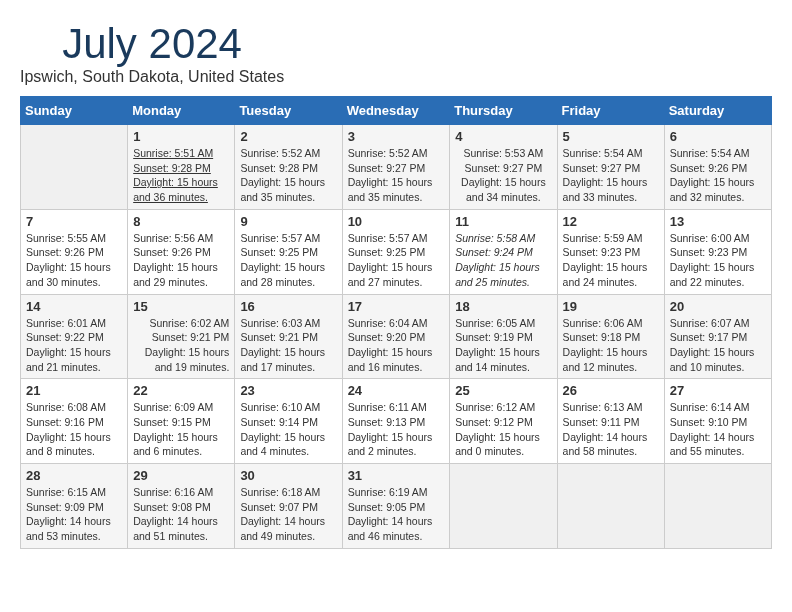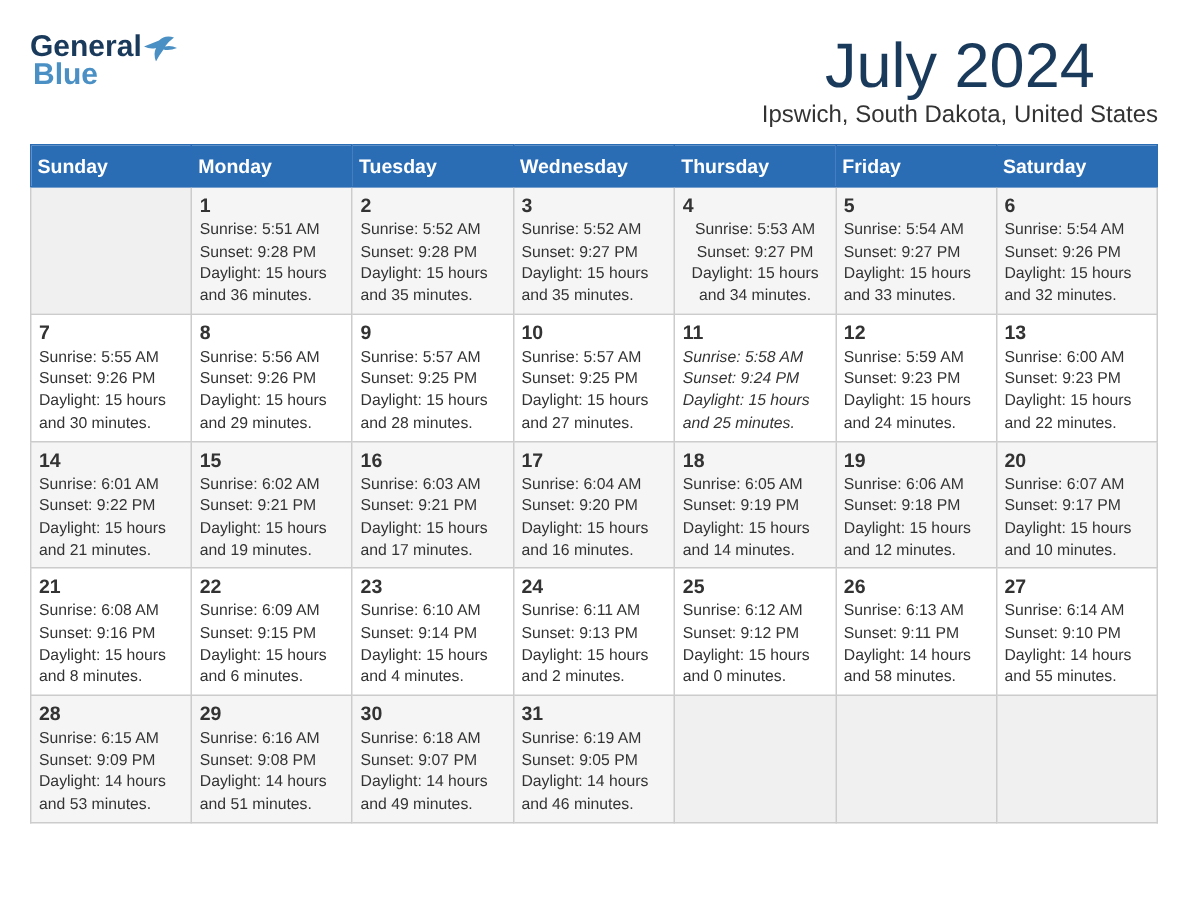--- a/index.html
+++ b/index.html
@@ -72,31 +72,20 @@
       line-height: 1.4;
     }
     .empty-cell {
       background: #f0f0f0 !important;
     }
   </style>
 </head>
 <body>
 
 <div class="header-section">
-  <div class="logo">
-    <div style="display:flex; align-items:center; gap:2px;">
-      <div style="font-size:20px; font-weight:bold; color:#1a3a5c;">
-        <span style="color:#1a3a5c;">General</span>
-      </div>
-      <svg width="22" height="18" viewBox="0 0 22 18">
-        <path d="M10 4 Q14 0 20 2 Q16 5 14 8 Q18 7 22 9 Q17 11 13 10 Q10 14 8 18 Q6 13 8 9 Q4 10 0 8 Q5 6 10 4Z" fill="#4a90c4"></path>
-      </svg>
-    </div>
-    <div style="font-size:20px; font-weight:bold; color:#4a90c4; margin-top:-4px; margin-left:2px;">Blue</div>
-  </div>
   <div class="title-section">
     <div class="month-year">July 2024</div>
     <div class="location">Ipswich, South Dakota, United States</div>
   </div>
 </div>
 
 <table>
   <thead>
     <tr id="days-header">
     <th>Sunday</th>
@@ -106,21 +95,21 @@
         <th>Thursday</th>
         <th>Friday</th>
         <th>Saturday</th>
       </tr>
   </thead>
   <tbody id="calendar-body">
   <tr>
         <td class="empty-cell"></td>
         <td>
           <span class="day-number">1</span>
-          <div class="day-info" style="white-space: pre-line;">Sunrise: 5:51 AM
+          <div class="day-info" style="white-space: pre-line; text-decoration: underline;">Sunrise: 5:51 AM
 Sunset: 9:28 PM
 Daylight: 15 hours
 and 36 minutes.</div>
         </td>
         <td>
           <span class="day-number">2</span>
           <div class="day-info" style="white-space: pre-line;">Sunrise: 5:52 AM
 Sunset: 9:28 PM
 Daylight: 15 hours
 and 35 minutes.</div>
@@ -208,21 +197,21 @@
       <tr>
         <td>
           <span class="day-number">14</span>
           <div class="day-info" style="white-space: pre-line;">Sunrise: 6:01 AM
 Sunset: 9:22 PM
 Daylight: 15 hours
 and 21 minutes.</div>
         </td>
         <td>
           <span class="day-number">15</span>
-          <div class="day-info" style="white-space: pre-line;">Sunrise: 6:02 AM
+          <div class="day-info" style="white-space: pre-line; text-align: right;">Sunrise: 6:02 AM
 Sunset: 9:21 PM
 Daylight: 15 hours
 and 19 minutes.</div>
         </td>
         <td>
           <span class="day-number">16</span>
           <div class="day-info" style="white-space: pre-line;">Sunrise: 6:03 AM
 Sunset: 9:21 PM
 Daylight: 15 hours
 and 17 minutes.</div>

